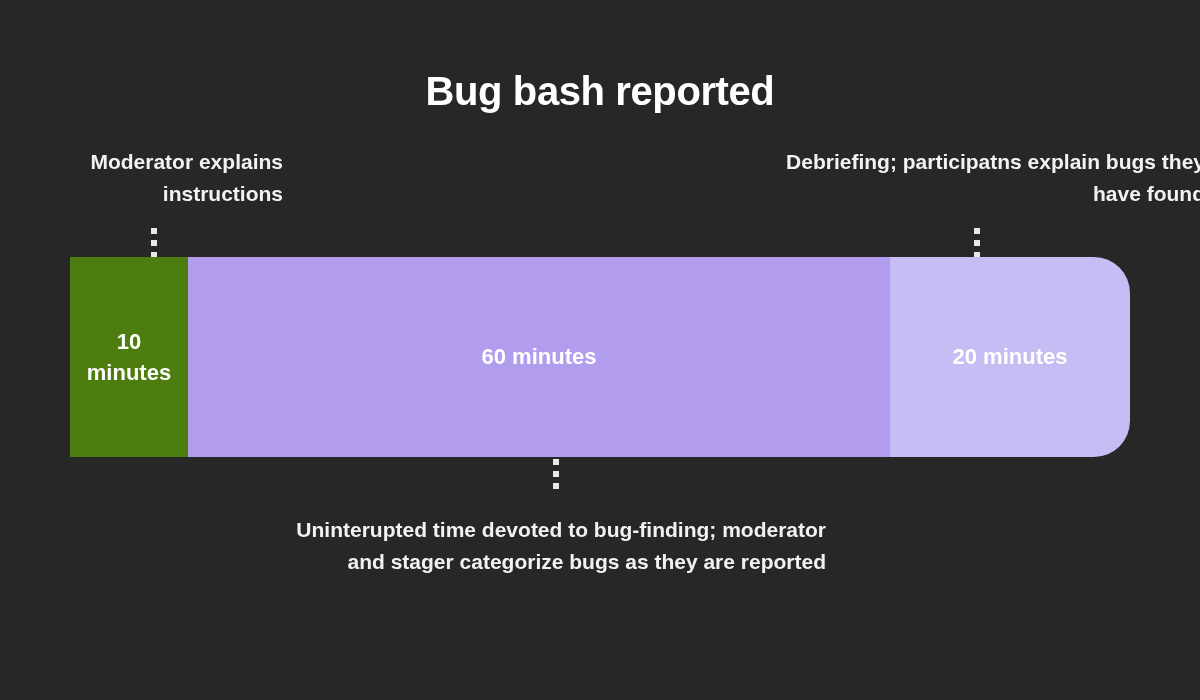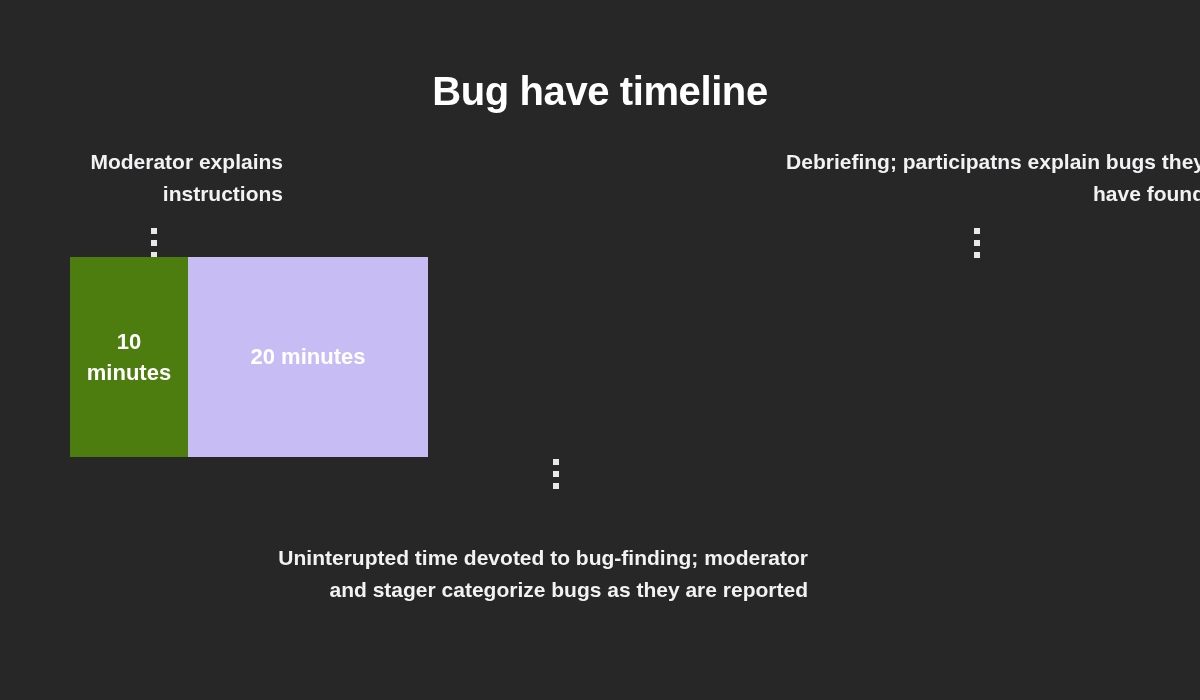--- a/index.html
+++ b/index.html
@@ -118,43 +118,43 @@
     left: 25px;
     top: 146px;
     width: 258px;
   }
   .callout-right {
     left: 745px;
     top: 146px;
     width: 460px;
   }
   .callout-bottom {
-    left: 268px;
+    left: 286px;
     top: 514px;
     width: 540px;
-    margin-top: 28px;
   }
 </style>
 </head>
 <body>
 
 <div class="infographic">
 
-  <div class="title">Bug have timeline</div>
+  <div class="title">Bug bash reported</div>
 
   <div class="callout callout-left">Moderator explains instructions</div>
 
   <div class="callout callout-right">Debriefing; participatns explain bugs they have found</div>
 
   <div class="dotted-line dotted-left"></div>
 
   <div class="dotted-line dotted-right"></div>
 
   <div class="timeline-bar">
     <div class="segment segment-1">10 minutes</div>
+    <div class="segment segment-2">60 minutes</div>
     <div class="segment segment-3">20 minutes</div>
   </div>
 
   <div class="dotted-line dotted-bottom"></div>
 
   <div class="callout callout-bottom">Uninterupted time devoted to bug-finding; moderator and stager categorize bugs as they are reported</div>
 
 </div>
 
 </body></html>

